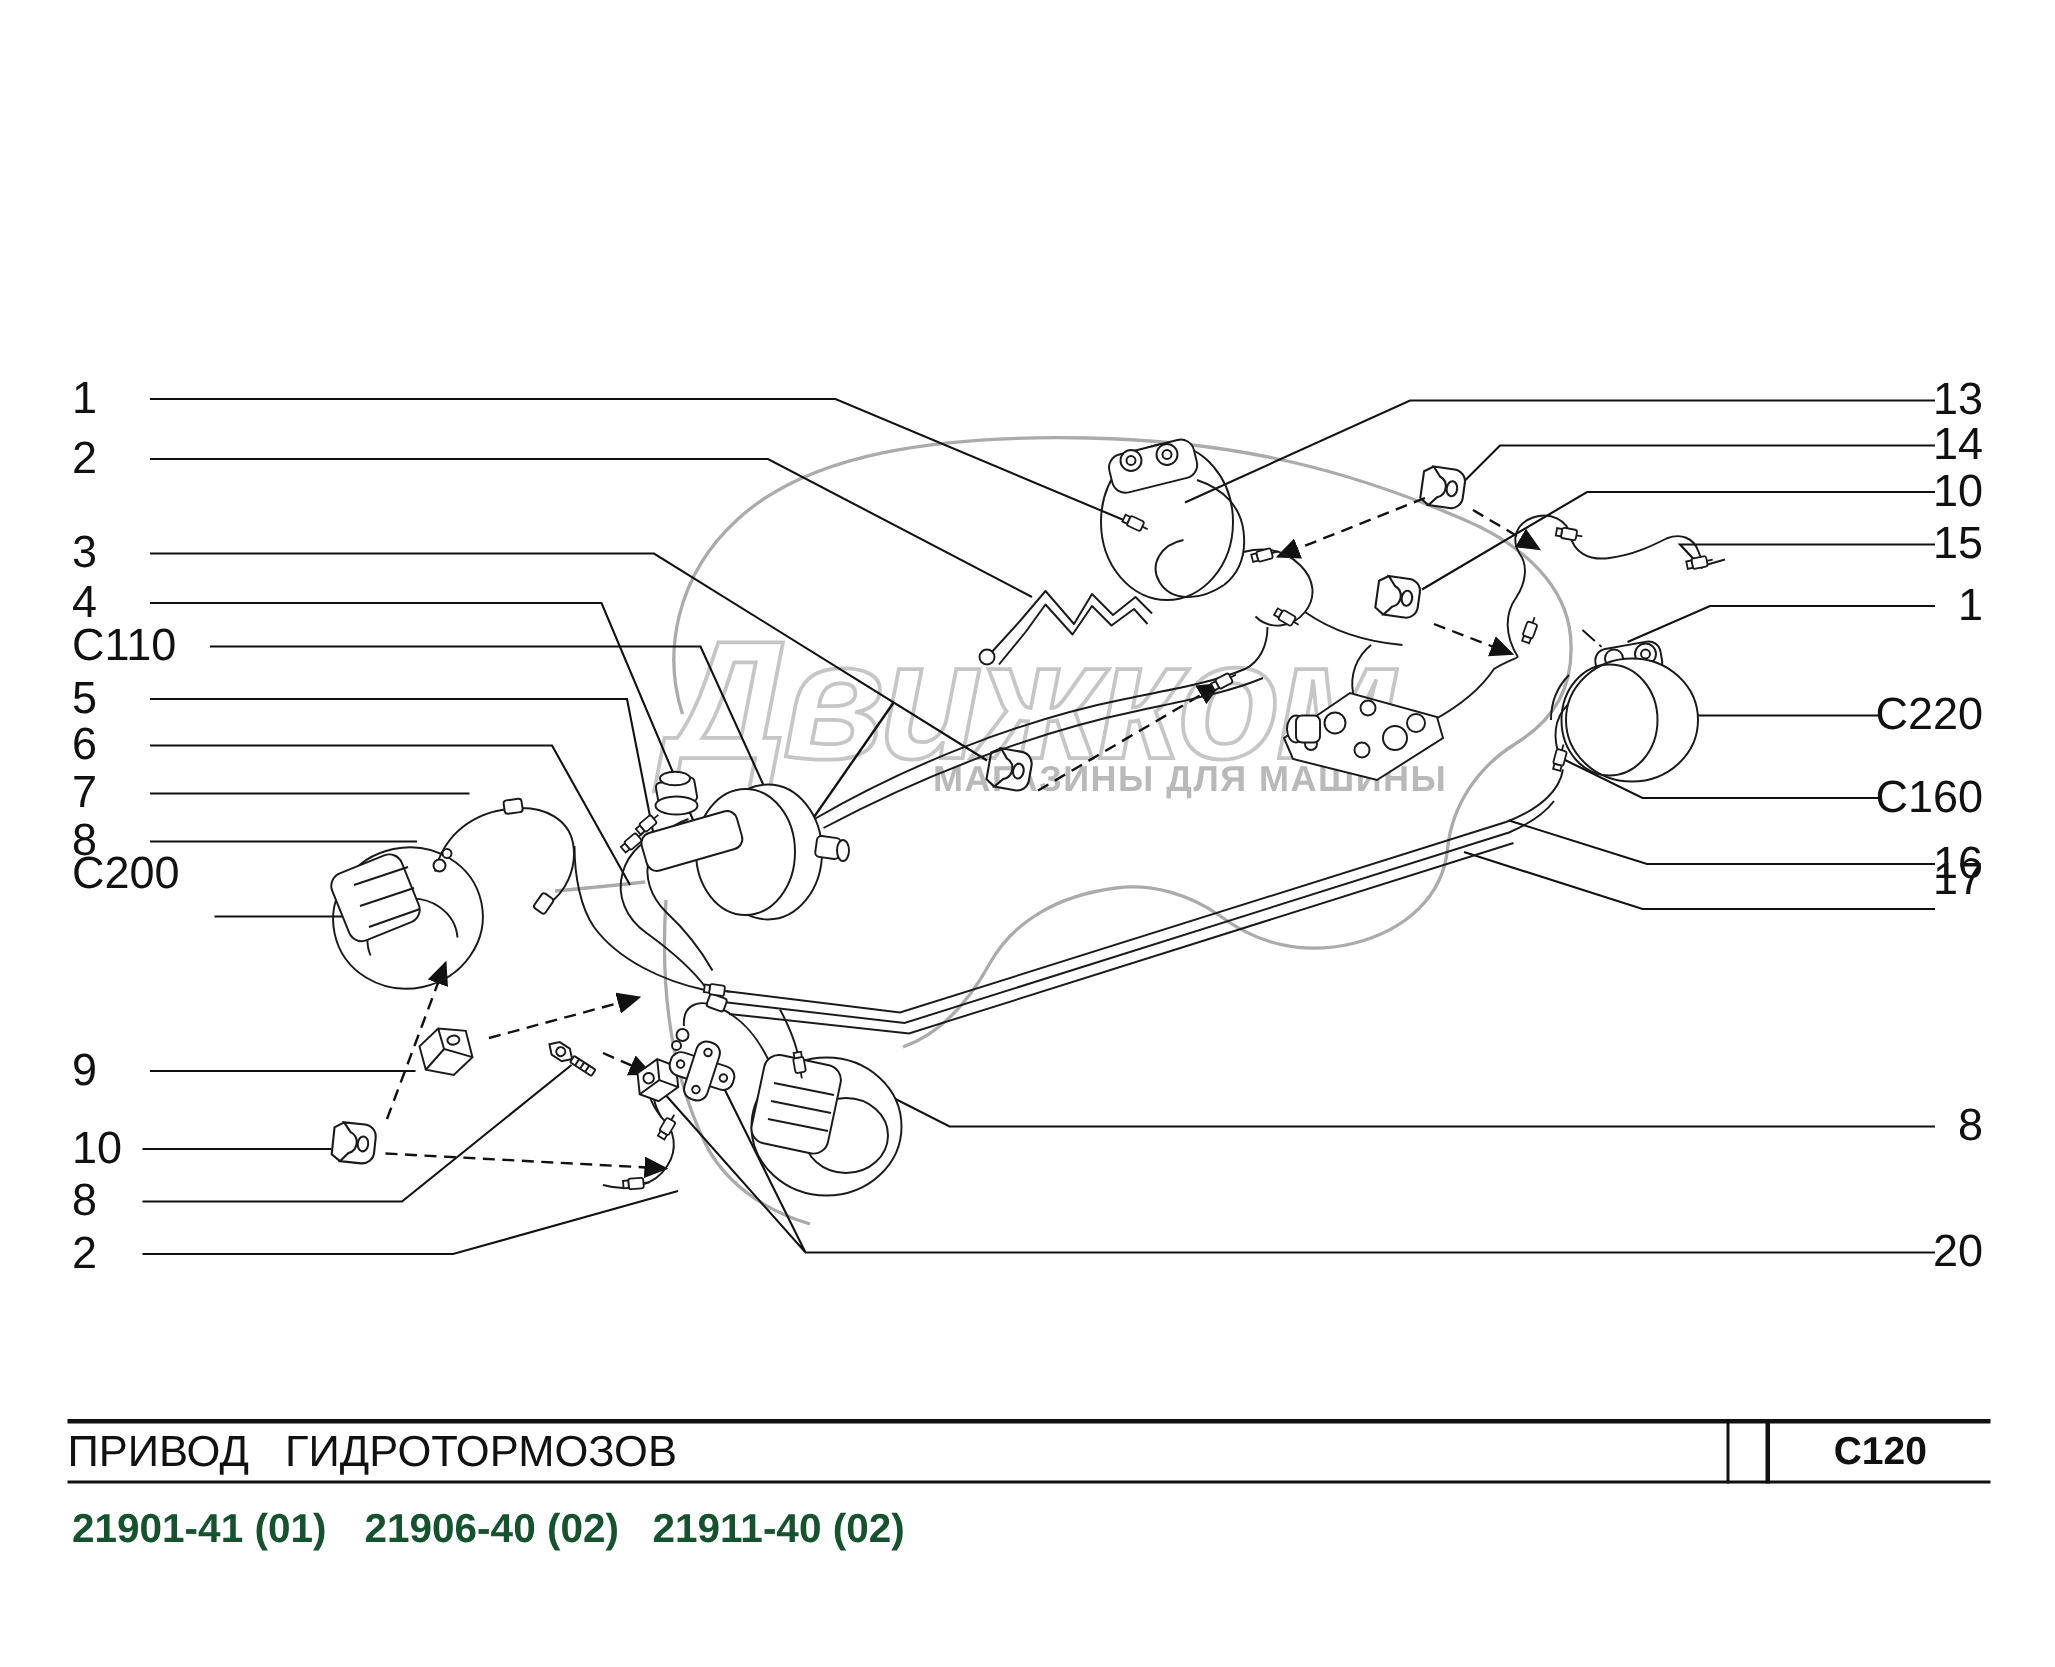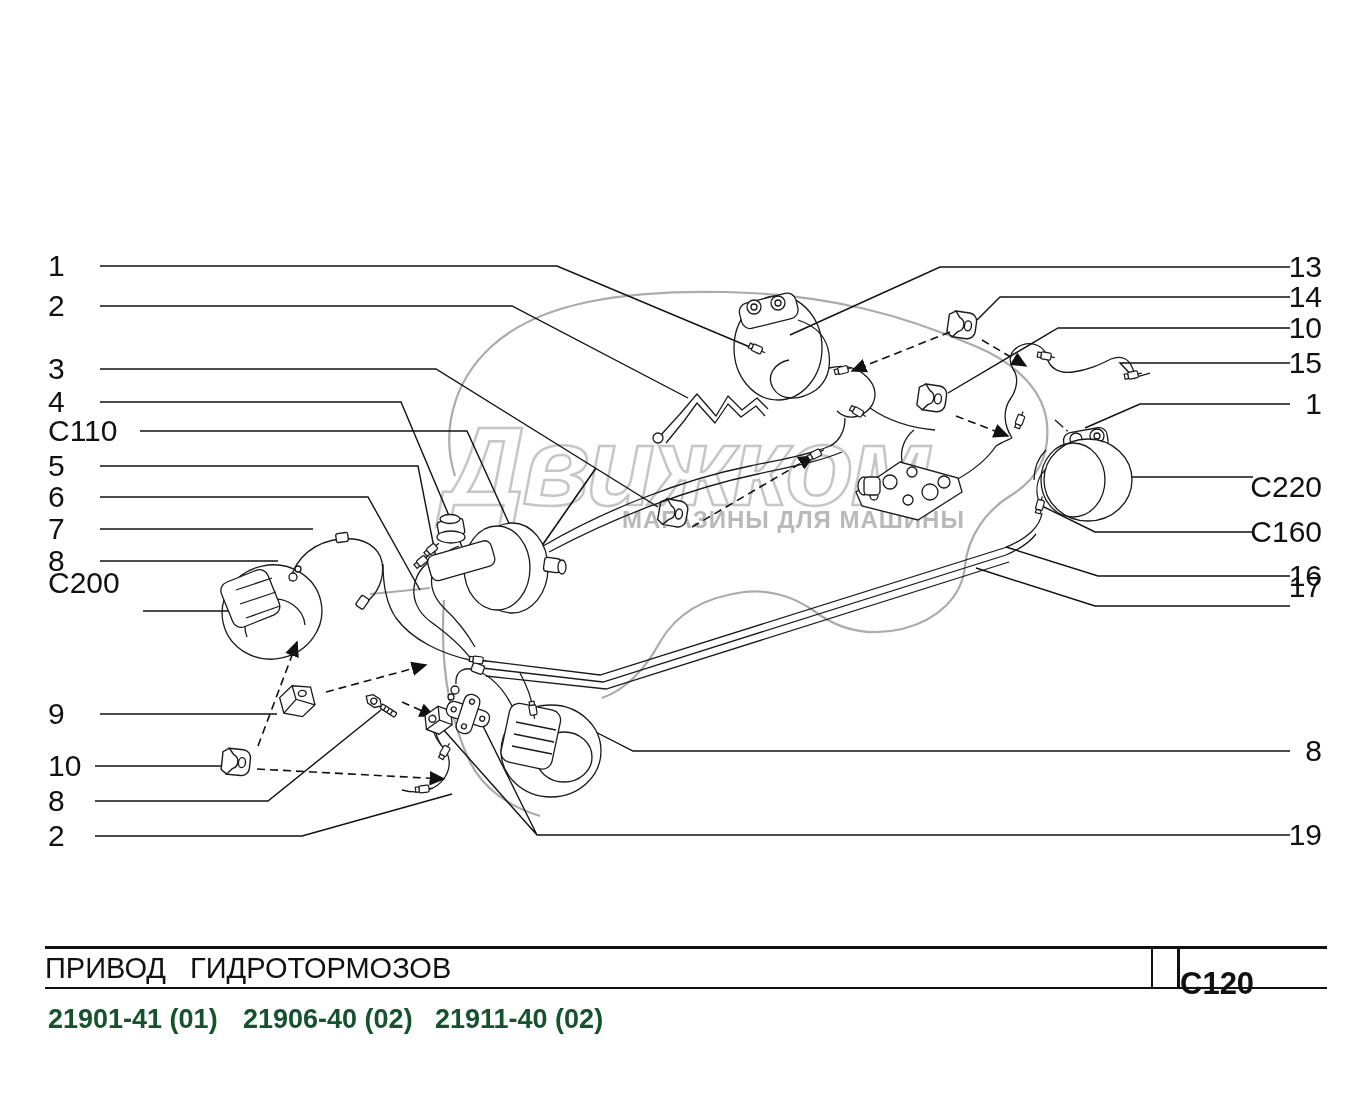--- a/index.html
+++ b/index.html
@@ -13,22 +13,22 @@
           color:#b9b9b9;letter-spacing:1px;white-space:nowrap;z-index:1;}
   
   #art{position:absolute;left:0;top:0;z-index:2;}
   
   .lbl{position:absolute;font-size:30px;line-height:30px;color:#111;z-index:3;white-space:nowrap;}
   .lbl.r{text-align:right;}
   
   .rule{position:absolute;background:#111;z-index:3;}
   #ft-title{position:absolute;left:45px;top:952px;width:1107px;text-align:left;
             font-size:29px;font-weight:normal;color:#111;word-spacing:16px;z-index:3;}
-  #ft-code{position:absolute;left:1180px;top:952px;width:147px;text-align:left;
-           font-size:31px;font-weight:bold;color:#111;z-index:3;margin-top:14px;}
+  #ft-code{position:absolute;left:1180px;top:952px;width:147px;text-align:center;
+           font-size:26px;font-weight:bold;color:#111;z-index:3;}
   .variant{position:absolute;top:1004px;font-size:27px;font-weight:bold;color:#14532d;z-index:3;}
 </style>
 </head>
 <body>
 
 <div id="page">
 
   <div id="wm-title">Движком</div>
   <div id="wm-sub">МАГАЗИНЫ ДЛЯ МАШИНЫ</div>
 
@@ -270,26 +270,26 @@
   <div class="lbl" style="left:48px;top:699px">9</div>
   <div class="lbl" style="left:48px;top:751px">10</div>
   <div class="lbl" style="left:48px;top:786px">8</div>
   <div class="lbl" style="left:48px;top:821px">2</div>
 
   <div class="lbl r" style="right:48px;top:252px">13</div>
   <div class="lbl r" style="right:48px;top:282px">14</div>
   <div class="lbl r" style="right:48px;top:313px">10</div>
   <div class="lbl r" style="right:48px;top:348px">15</div>
   <div class="lbl r" style="right:48px;top:389px">1</div>
-  <div class="lbl r" style="right:48px;top:472px">C220</div>
+  <div class="lbl r" style="right:48px;top:462px">C220</div>
   <div class="lbl r" style="right:48px;top:517px">C160</div>
   <div class="lbl r" style="right:48px;top:561px">16</div>
   <div class="lbl r" style="right:48px;top:572px">17</div>
   <div class="lbl r" style="right:48px;top:736px">8</div>
-  <div class="lbl r" style="right:48px;top:820px">19</div>
+  <div class="lbl r" style="right:48px;top:820px">20</div>
 
   <div class="rule" style="left:45px;top:946px;width:1282px;height:3px"></div>
   <div class="rule" style="left:45px;top:987px;width:1282px;height:2px"></div>
   <div class="rule" style="left:1151px;top:946px;width:2px;height:43px"></div>
   <div class="rule" style="left:1177px;top:946px;width:3px;height:43px"></div>
   <div id="ft-title">ПРИВОД ГИДРОТОРМОЗОВ</div>
   <div id="ft-code">C120</div>
   <div class="variant" style="left:48px">21901-41 (01)</div>
   <div class="variant" style="left:243px">21906-40 (02)</div>
   <div class="variant" style="left:435px">21911-40 (02)</div>

